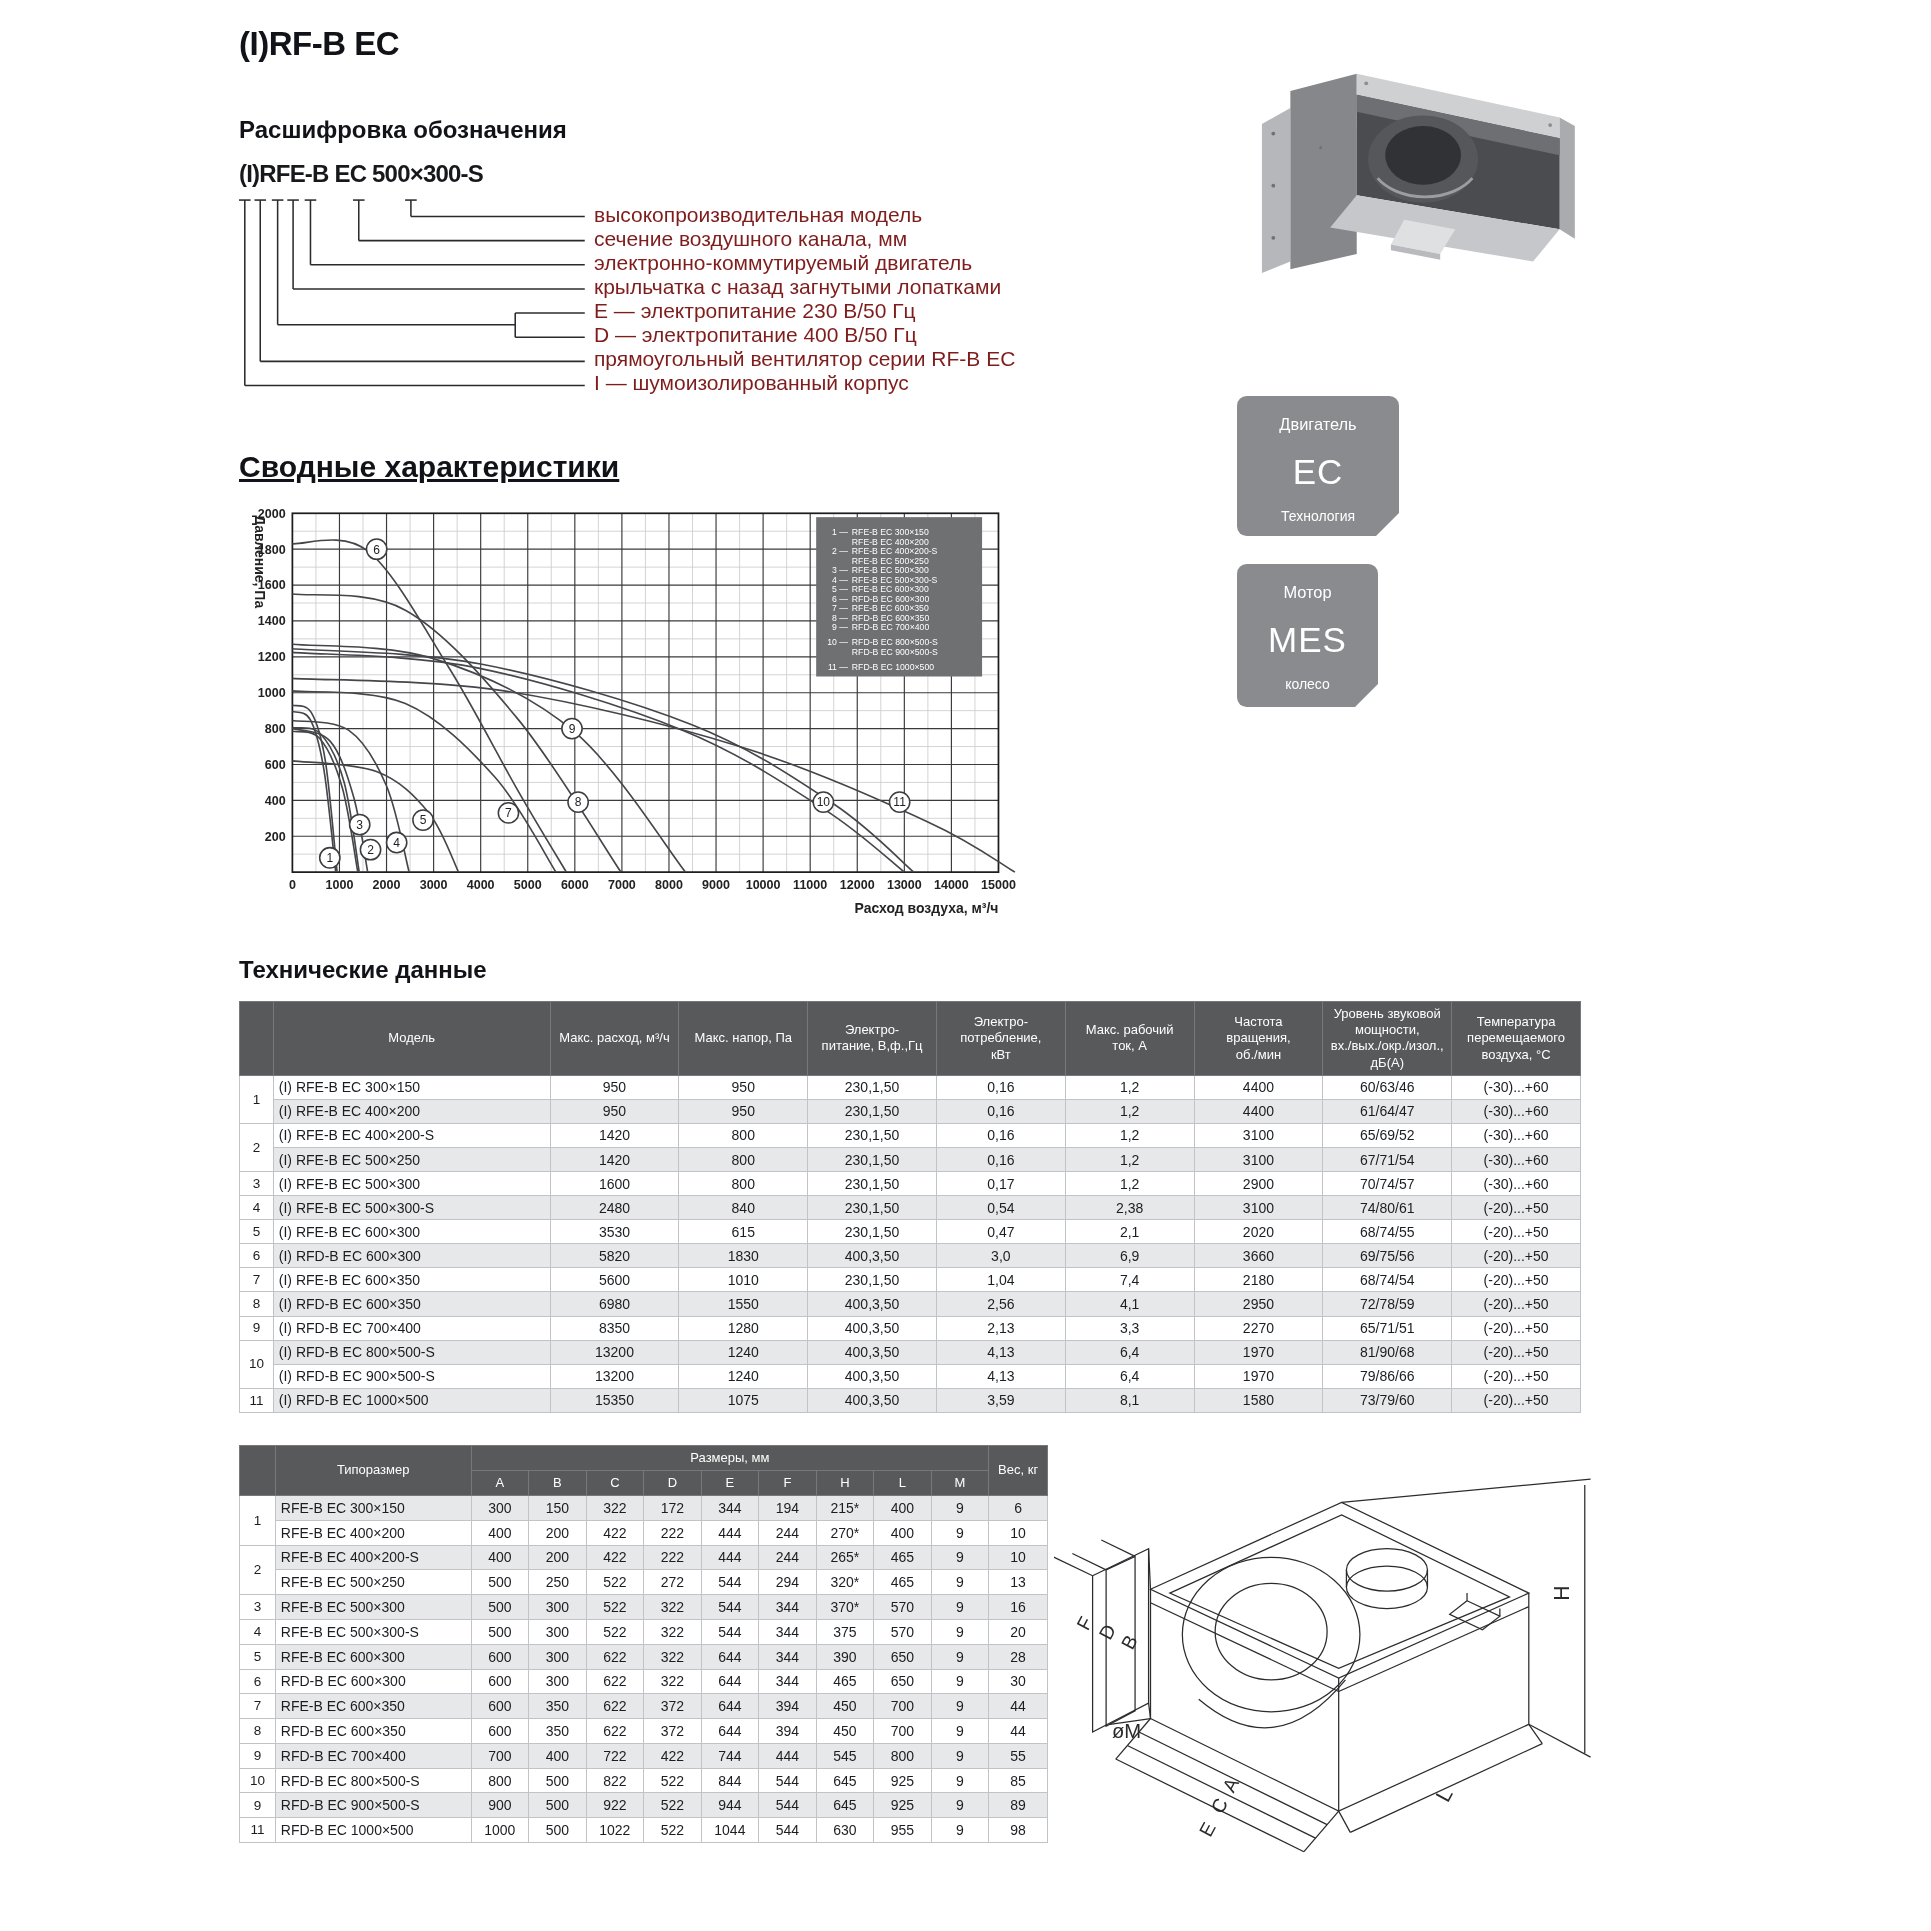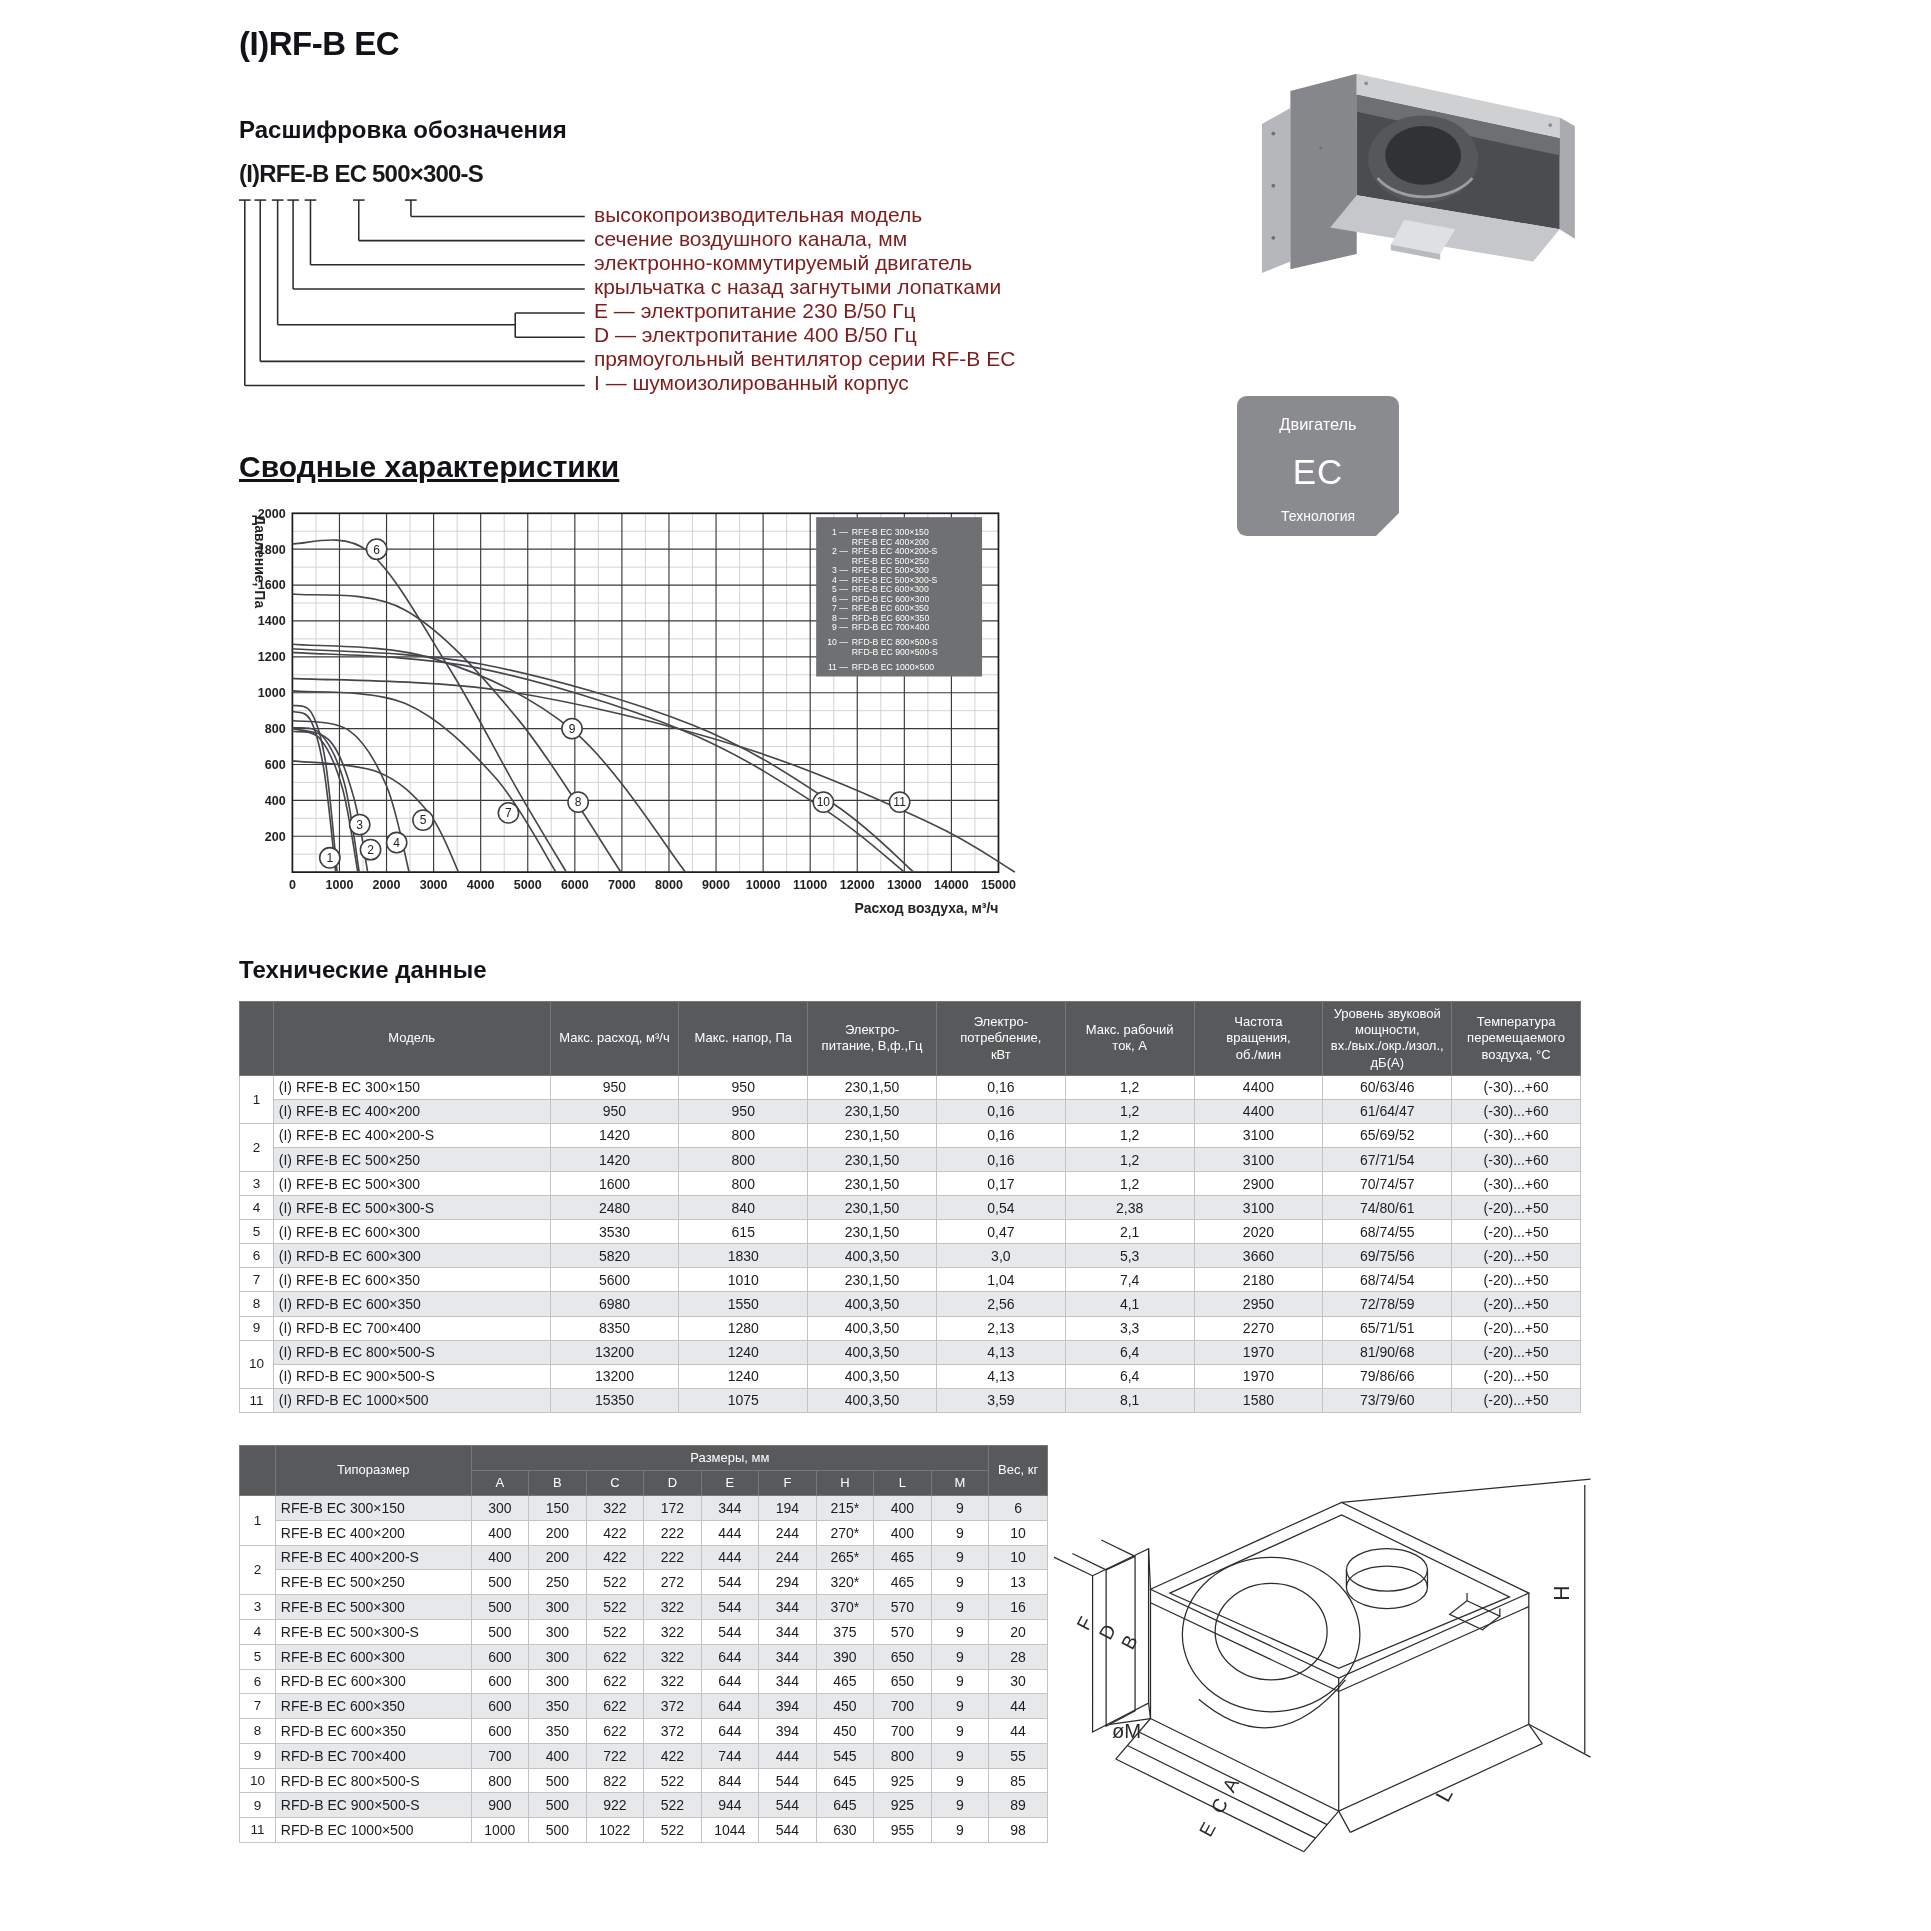--- a/index.html
+++ b/index.html
@@ -108,20 +108,25 @@
     <circle cx="30" cy="215" r="2" fill="#6f7073"></circle>
       <circle cx="128" cy="52" r="2" fill="#8c8d90"></circle>
     <circle cx="322" cy="96" r="2" fill="#8c8d90"></circle>
       <circle cx="80" cy="120" r="1.5" fill="#6f7073"></circle>
   </svg>
 
   <div id="badge-0" class="badge">
     <span class="b-top">Двигатель</span>
     <span class="b-main">EC</span>
     <span class="b-bottom">Технология</span>
+  </div>
+  <div id="badge-1" class="badge">
+    <span class="b-top">Мотор</span>
+    <span class="b-main">MES</span>
+    <span class="b-bottom">колесо</span>
   </div>
 
   <h2 id="summary-heading" class="abs">Сводные характеристики</h2>
   <div id="chart" class="abs"><svg viewBox="0 0 810 452" width="100%" height="100%">
         <line x1="79.4" y1="20" x2="79.4" y2="392" stroke="#cdcdcd" stroke-width="0.9"></line>
         <line x1="128.2" y1="20" x2="128.2" y2="392" stroke="#cdcdcd" stroke-width="0.9"></line>
         <line x1="177" y1="20" x2="177" y2="392" stroke="#cdcdcd" stroke-width="0.9"></line>
         <line x1="225.8" y1="20" x2="225.8" y2="392" stroke="#cdcdcd" stroke-width="0.9"></line>
         <line x1="274.6" y1="20" x2="274.6" y2="392" stroke="#cdcdcd" stroke-width="0.9"></line>
         <line x1="323.4" y1="20" x2="323.4" y2="392" stroke="#cdcdcd" stroke-width="0.9"></line>
@@ -370,21 +375,21 @@
           <td>68/74/55</td>
           <td>(-20)...+50</td>
         </tr>
         <tr class="alt">
           <td class="num" rowspan="1">6</td>
           <td class="model">(I) RFD-B EC 600×300</td>
           <td>5820</td>
           <td>1830</td>
           <td>400,3,50</td>
           <td>3,0</td>
-          <td>5,3</td>
+          <td>6,9</td>
           <td>3660</td>
           <td>69/75/56</td>
           <td>(-20)...+50</td>
         </tr>
         <tr class="">
           <td class="num" rowspan="1">7</td>
           <td class="model">(I) RFE-B EC 600×350</td>
           <td>5600</td>
           <td>1010</td>
           <td>230,1,50</td>

